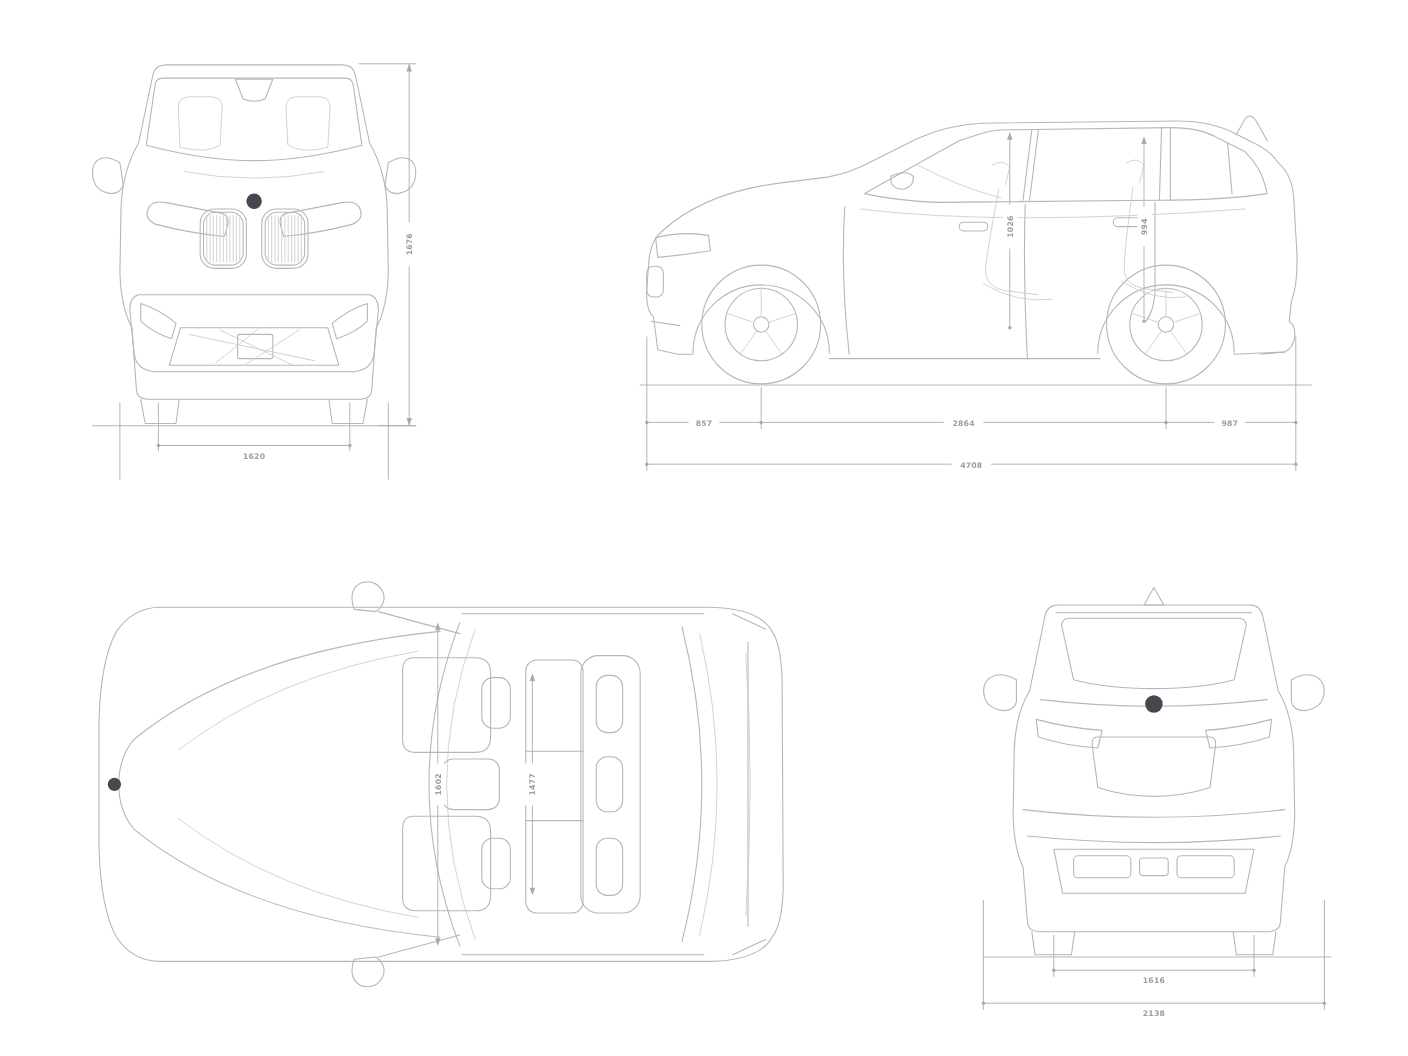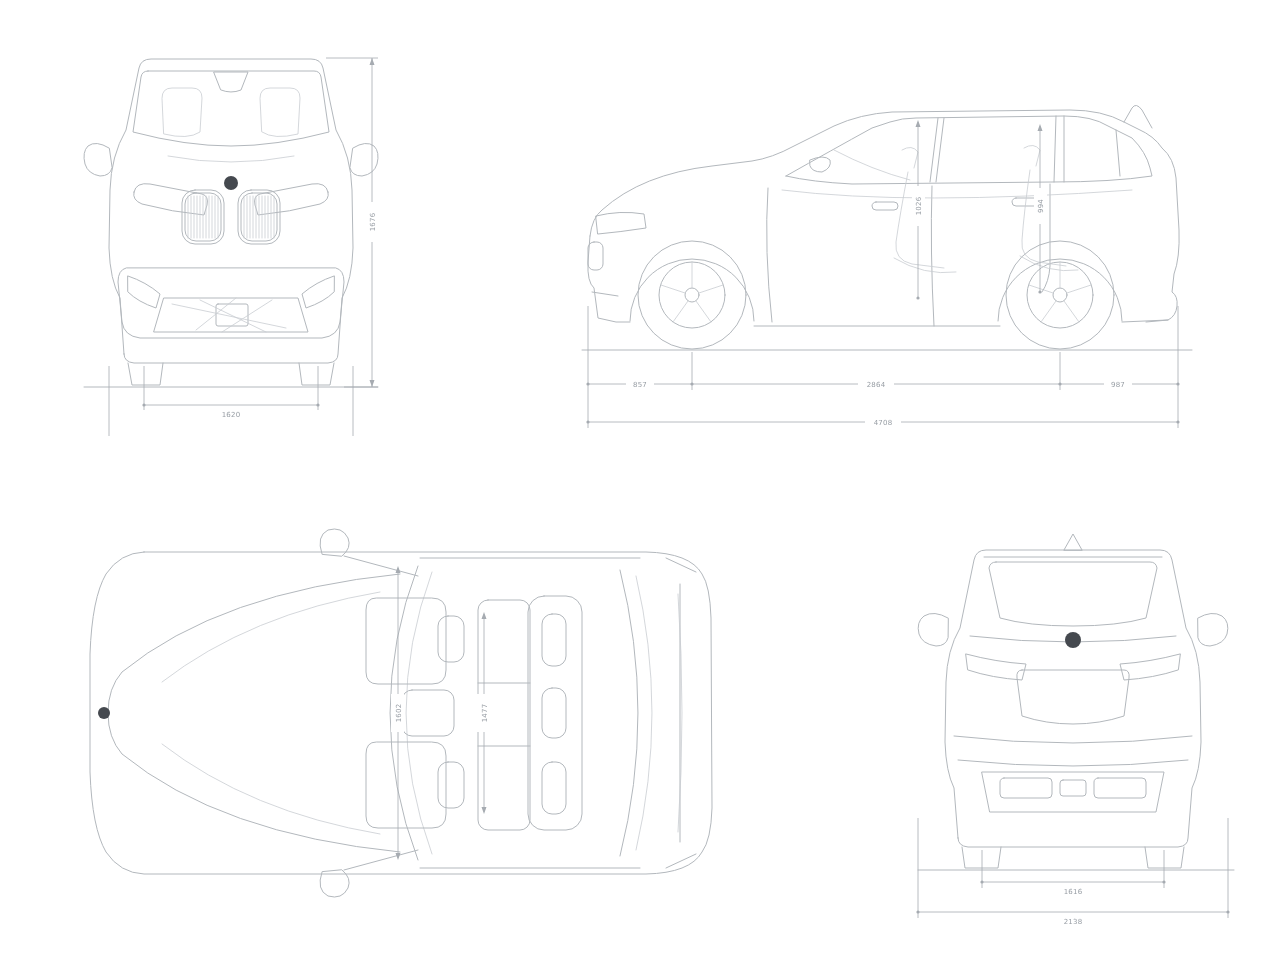--- a/index.html
+++ b/index.html
@@ -1,18 +1,18 @@
 <!DOCTYPE html>
 <html><head>
 <meta charset="utf-8">
 <style>
   html,body{margin:0;padding:0;background:#f2f2f2;}
   #stage{position:relative;width:1280px;height:960px;background:#ffffff;overflow:hidden;
          font-family:"DejaVu Sans","Liberation Sans",sans-serif;}
-  .view{position:absolute;}
+  .view{position:absolute;font-weight:bold;}
   svg{display:block;}
   .ln{stroke:#b3b8bd;stroke-width:1;fill:none;stroke-linecap:round;stroke-linejoin:round;}
   .ln2{stroke:#c9cdd2;stroke-width:0.8;fill:none;stroke-linecap:round;stroke-linejoin:round;}
   .dim{stroke:#a6abb1;stroke-width:0.8;fill:none;}
   .dimfill{fill:#a6abb1;stroke:none;}
   .dimtxt{fill:#979da4;font-size:7px;letter-spacing:0.2px;}
   .gap{fill:#ffffff;stroke:none;}
   .roundel{fill:#45494f;stroke:none;}
 </style>
 </head>
@@ -212,21 +212,21 @@
         <text class="dimtxt" transform="rotate(-90 318 191)" x="318" y="193.5" text-anchor="middle">1602</text>
         <line class="dim" x1="404" y1="92" x2="404" y2="290"></line>
         <path class="dimfill" d="M404 90 l-2.5 7 h5 z"></path>
         <path class="dimfill" d="M404 292 l-2.5 -7 h5 z"></path>
         <rect class="gap" x="397" y="172" width="13" height="38"></rect>
         <text class="dimtxt" transform="rotate(-90 404 191)" x="404" y="193.5" text-anchor="middle">1477</text>
       </g>
     </svg>
   </div>
 
-  <div class="view" style="left:904px;top:520px;">
+  <div class="view" style="left:880px;top:520px;">
     <svg width="345" height="410" viewBox="0 0 345 410">
       <g class="ln">
         <path d="M54 318 L50 268 Q42 252 41 222 L42 162 Q43 130 56 108 L70 40 Q72 30 82 30 L256 30 Q266 30 268 40 L282 108 Q295 130 296 162 L297 222 Q296 252 288 268 L284 318 Q284 326 274 327 L64 327 Q54 326 54 318 Z"></path>
         <path d="M160 30 L169 14 L178 30 Z"></path>
         <path d="M92 42 L246 42 Q252 42 253 48 L242 98 Q214 106 169 106 Q124 106 96 98 L85 48 Q86 42 92 42 Z"></path>
         <line x1="80" y1="37" x2="258" y2="37"></line>
         <path d="M44 98 Q30 90 20 96 Q12 102 15 114 Q18 124 32 126 Q42 126 44 118 Z"></path>
         <path d="M294 98 Q308 90 318 96 Q326 102 323 114 Q320 124 306 126 Q296 126 294 118 Z"></path>
         <path d="M66 116 Q169 128 272 116"></path>
         <path d="M62 134 Q92 142 122 144 L118 160 Q88 158 64 150 Z"></path>

